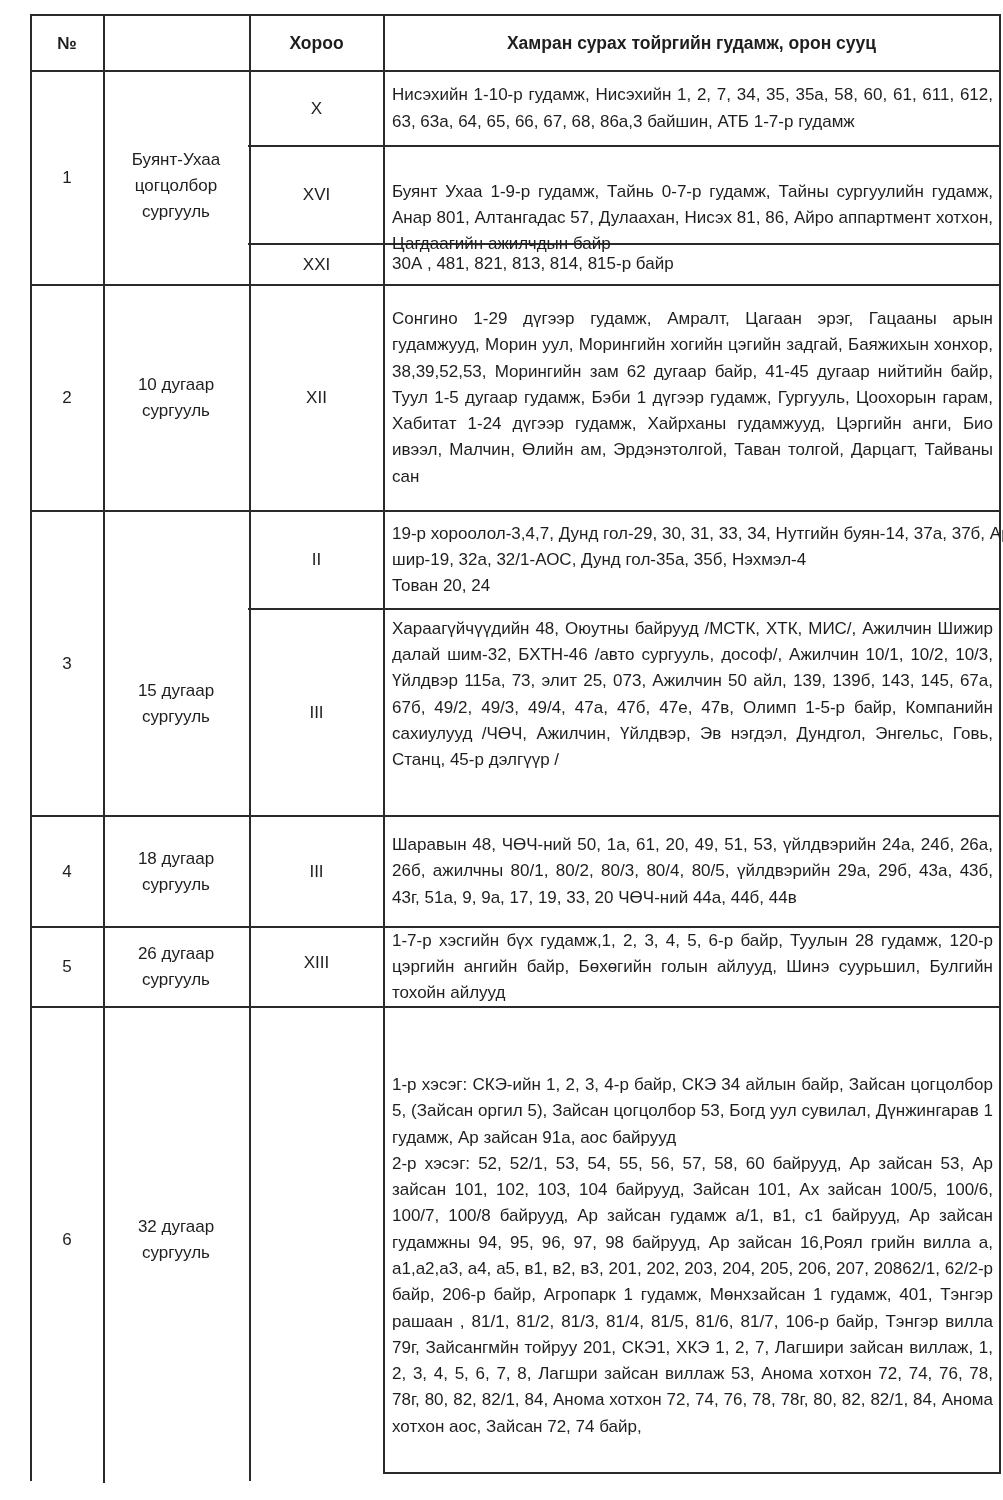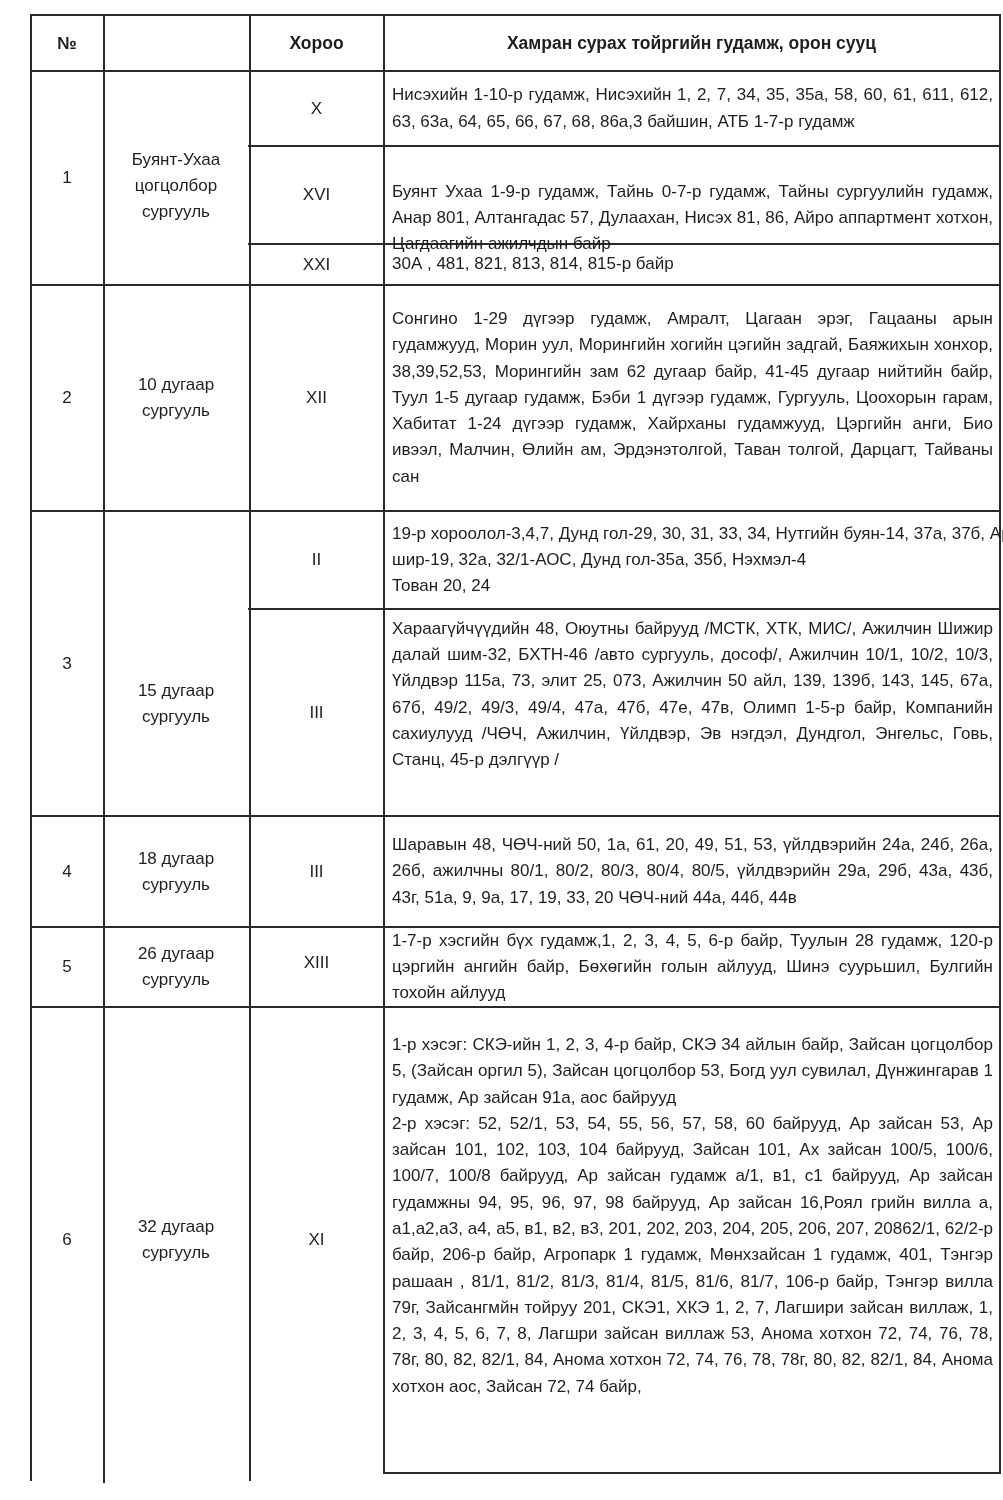--- a/index.html
+++ b/index.html
@@ -92,19 +92,18 @@
 
   <div class="cell" style="left:31px;top:928px;width:72px;height:78px;">5</div>
   <div class="cell" style="left:112px;top:928px;width:128px;height:78px;">26 дугаар сургууль</div>
   <div class="cell" style="left:250px;top:928px;width:133px;height:70px;">XIII</div>
   <div class="txt" style="left:384px;top:928px;width:615px;height:78px;">
       <span>1-7-р хэсгийн бүх гудамж,1, 2, 3, 4, 5, 6-р байр, Туулын 28 гудамж, 120-р цэргийн ангийн байр, Бөхөгийн голын айлууд, Шинэ суурьшил, Булгийн тохойн айлууд</span>
     </div>
 
   <div class="cell" style="left:31px;top:1008px;width:72px;height:464px;">6</div>
   <div class="cell" style="left:112px;top:1008px;width:128px;height:464px;">32 дугаар сургууль</div>
-  <div class="cell" style="left:250px;top:1008px;width:133px;height:464px;">XI</div>
-  <div class="txt" style="left:384px;top:984px;width:615px;height:464px;">
+  <div class="txt" style="left:384px;top:1024px;width:615px;height:464px;">
       <span>1-р хэсэг: СКЭ-ийн 1, 2, 3, 4-р байр, СКЭ 34 айлын байр, Зайсан цогцолбор 5,  (Зайсан оргил 5),  Зайсан цогцолбор 53, Богд уул сувилал,  Дүнжингарав 1 гудамж, Ар зайсан 91а, аос байрууд
 2-р хэсэг: 52, 52/1, 53, 54, 55, 56, 57, 58, 60 байрууд, Ар зайсан 53, Ар зайсан 101, 102, 103, 104 байрууд, Зайсан 101, Ах зайсан 100/5, 100/6, 100/7, 100/8 байрууд, Ар зайсан гудамж а/1, в1, с1 байрууд, Ар зайсан гудамжны 94, 95, 96, 97, 98 байрууд, Ар зайсан 16,Роял грийн вилла а, а1,а2,а3, а4, а5, в1, в2, в3,  201, 202, 203, 204, 205, 206, 207, 20862/1, 62/2-р байр, 206-р байр, Агропарк 1 гудамж, Мөнхзайсан 1 гудамж, 401, Тэнгэр рашаан , 81/1, 81/2, 81/3, 81/4, 81/5, 81/6, 81/7, 106-р байр, Тэнгэр вилла 79г, Зайсангмйн тойруу 201, СКЭ1, ХКЭ 1, 2, 7, Лагшири зайсан виллаж, 1, 2, 3, 4, 5, 6, 7, 8, Лагшри зайсан виллаж 53, Анома хотхон 72, 74, 76, 78, 78г, 80, 82, 82/1, 84, Анома хотхон 72, 74, 76, 78, 78г, 80, 82, 82/1, 84, Анома хотхон аос, Зайсан 72, 74 байр,</span>
     </div>
 
 </div>
 
 </body></html>

